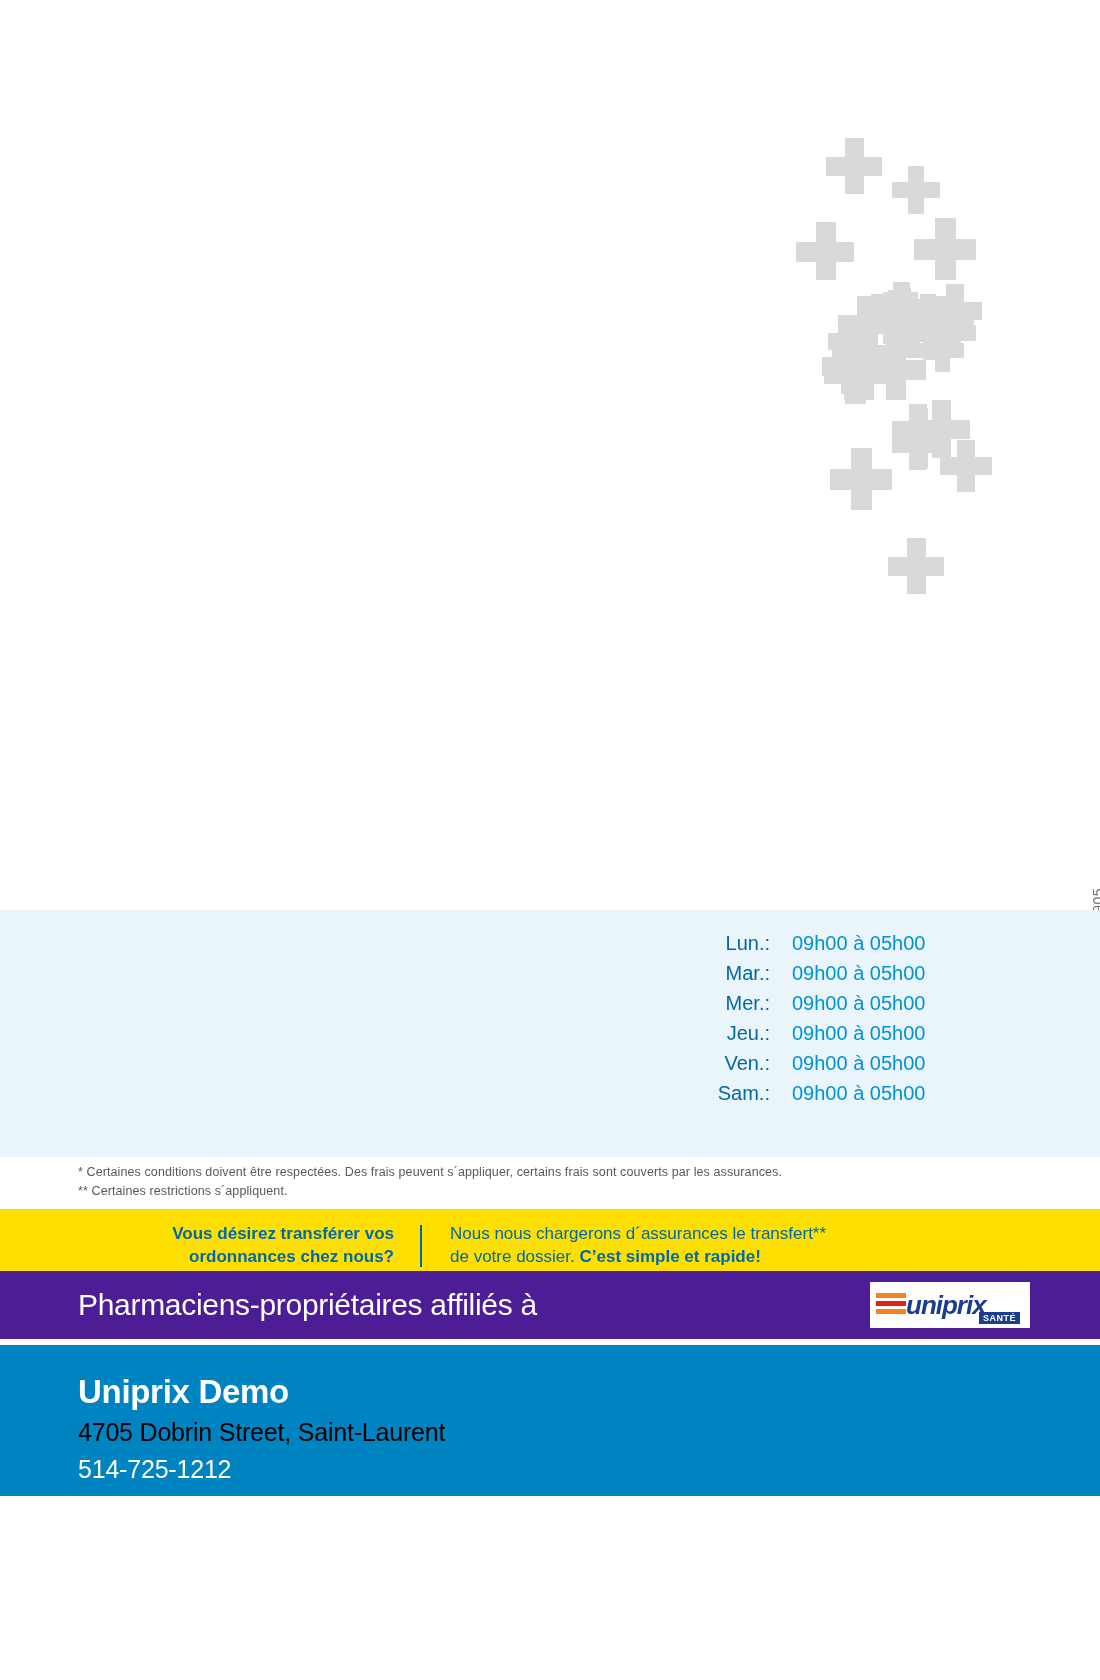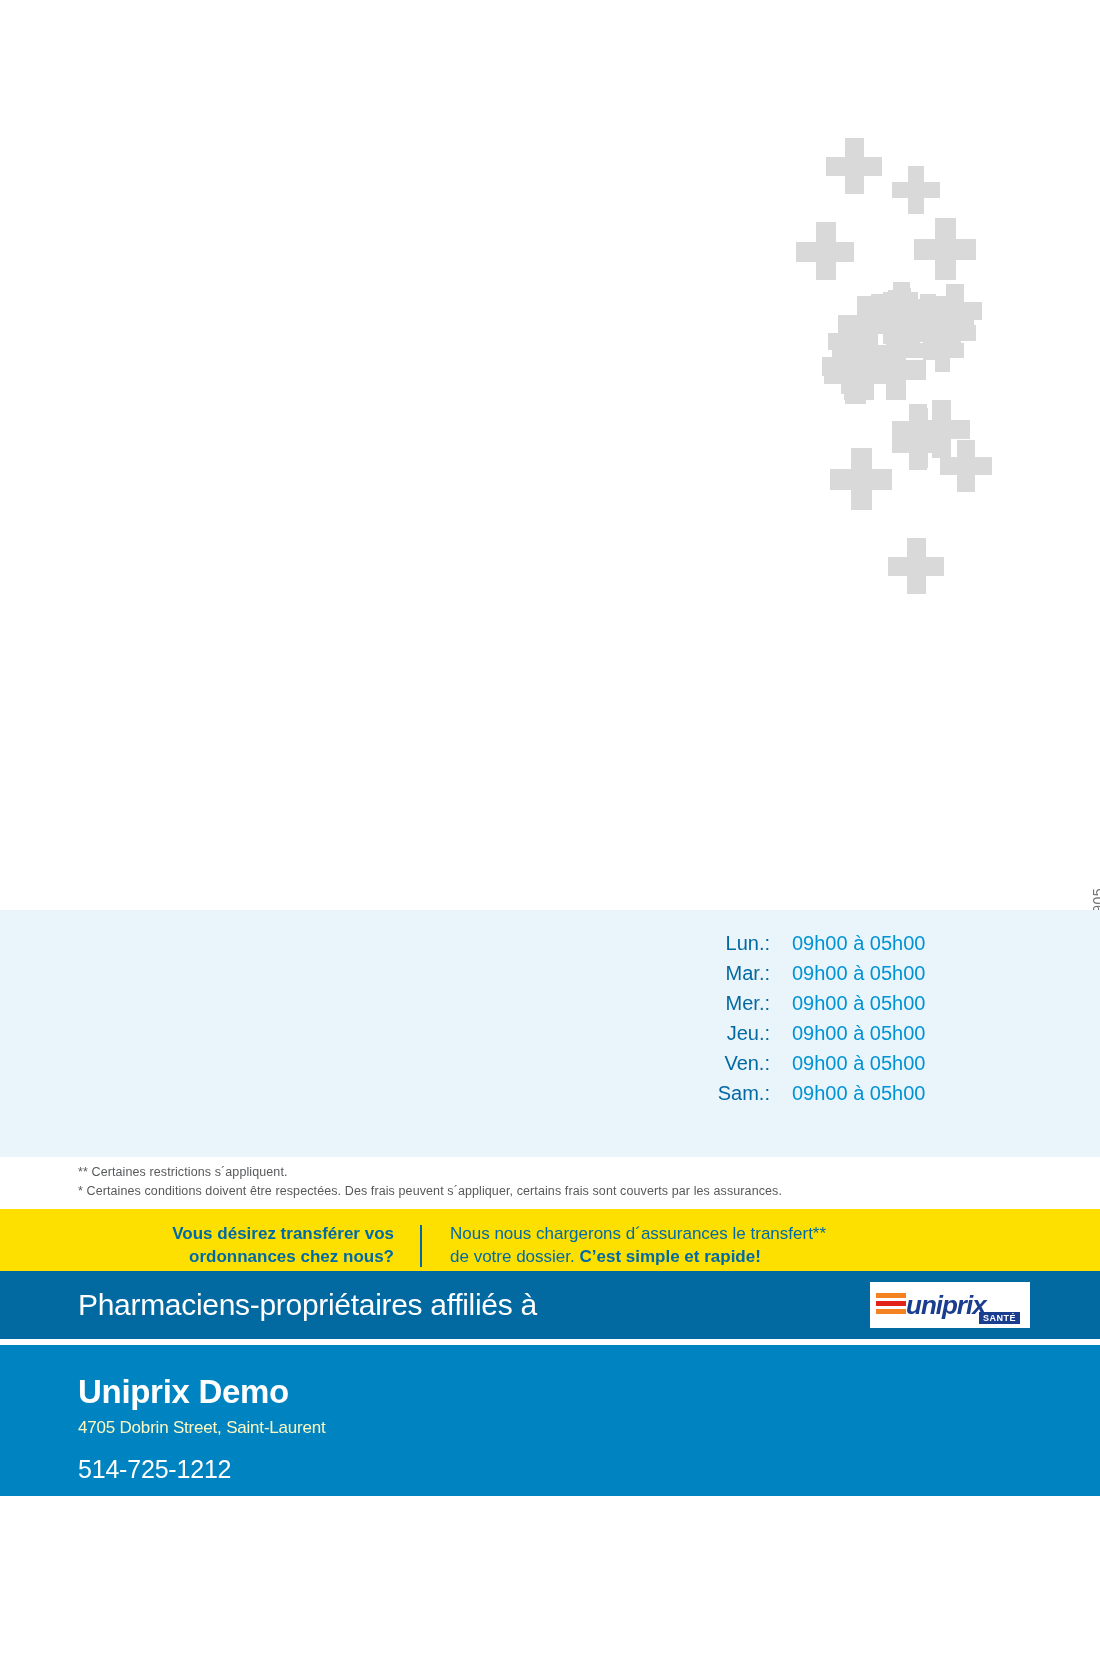--- a/index.html
+++ b/index.html
@@ -156,21 +156,21 @@
     line-height: 1.35;
   }
   .yellow-right b { font-weight: bold; }
 
   
   .affil-band {
     position: absolute;
     left: 0; top: 1271px;
     width: 1100px;
     height: 68px;
-    background: #0369a1;
+    background: #4c1d95;
     display: flex;
     align-items: center;
   }
   .affil-text {
     margin-left: 78px;
     color: #ffffff;
     font-size: 30px;
     letter-spacing: -0.3px;
   }
   .uniprix-logo {
@@ -227,22 +227,22 @@
     top: 28px;
     color: #ffffff;
     font-size: 33px;
     font-weight: bold;
     letter-spacing: -0.3px;
   }
   .store-address {
     position: absolute;
     left: 78px;
     top: 73px;
-    color: #fef9c3;
-    font-size: 17px;
+    color: #000000;
+    font-size: 25px;
     letter-spacing: -0.2px;
   }
   .store-phone {
     position: absolute;
     left: 78px;
     top: 110px;
     color: #ffffff;
     font-size: 25px;
     letter-spacing: -0.2px;
   }
@@ -475,22 +475,22 @@
         <span class="hours-val">09h00 à 05h00</span>
       </div>
       <div class="hours-row">
         <span class="hours-day">Sam.:</span>
         <span class="hours-val">09h00 à 05h00</span>
       </div>
     </div>
   </div>
 
   <div class="footnotes">
+    <div>* Certaines conditions doivent être respectées. Des frais peuvent s´appliquer, certains frais sont couverts par les assurances.</div>
     <div>** Certaines restrictions s´appliquent.</div>
-    <div>* Certaines conditions doivent être respectées. Des frais peuvent s´appliquer, certains frais sont couverts par les assurances.</div>
   </div>
 
   <div class="yellow-band">
     <div class="yellow-left">
       <span>Vous désirez transférer vos</span><br>
       <span>ordonnances chez nous?</span>
     </div>
     <div class="yellow-sep"></div>
     <div class="yellow-right">
       <span>Nous nous chargerons d´assurances le transfert**</span><br>

